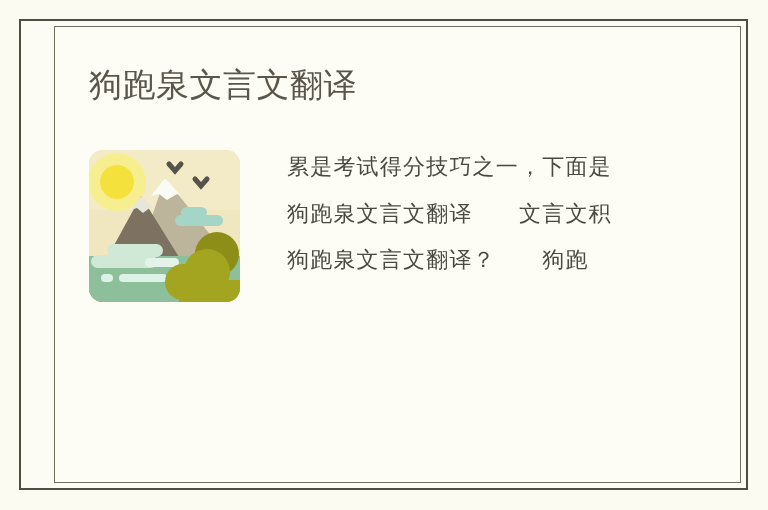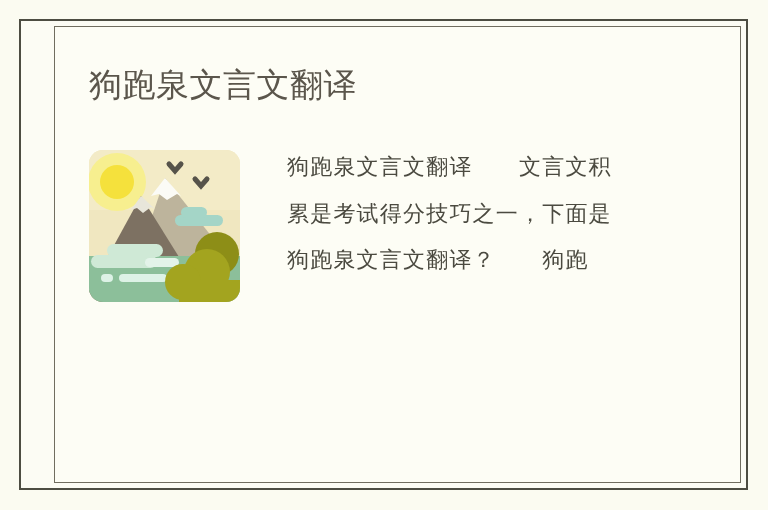--- a/index.html
+++ b/index.html
@@ -152,20 +152,20 @@
               <circle cx="128" cy="104" r="22" fill="#8d8e17"></circle>
               <circle cx="118" cy="122" r="23" fill="#a3a41f"></circle>
               <circle cx="94" cy="132" r="18" fill="#a3a41f"></circle>
               <rect x="90" y="130" width="62" height="24" fill="#a3a41f"></rect>
             </g>
           </g>
         </svg>
       </div>
 
       <div id="article-excerpt">
+        <div class="excerpt-line">累是考试得分技巧之一，下面是</div>
         <div class="excerpt-line">狗跑泉文言文翻译　　文言文积</div>
-        <div class="excerpt-line">累是考试得分技巧之一，下面是</div>
         <div class="excerpt-line">狗跑泉文言文翻译？　　狗跑</div>
       </div>
 
     </div>
   </div>
 </div>
 
 </body></html>

